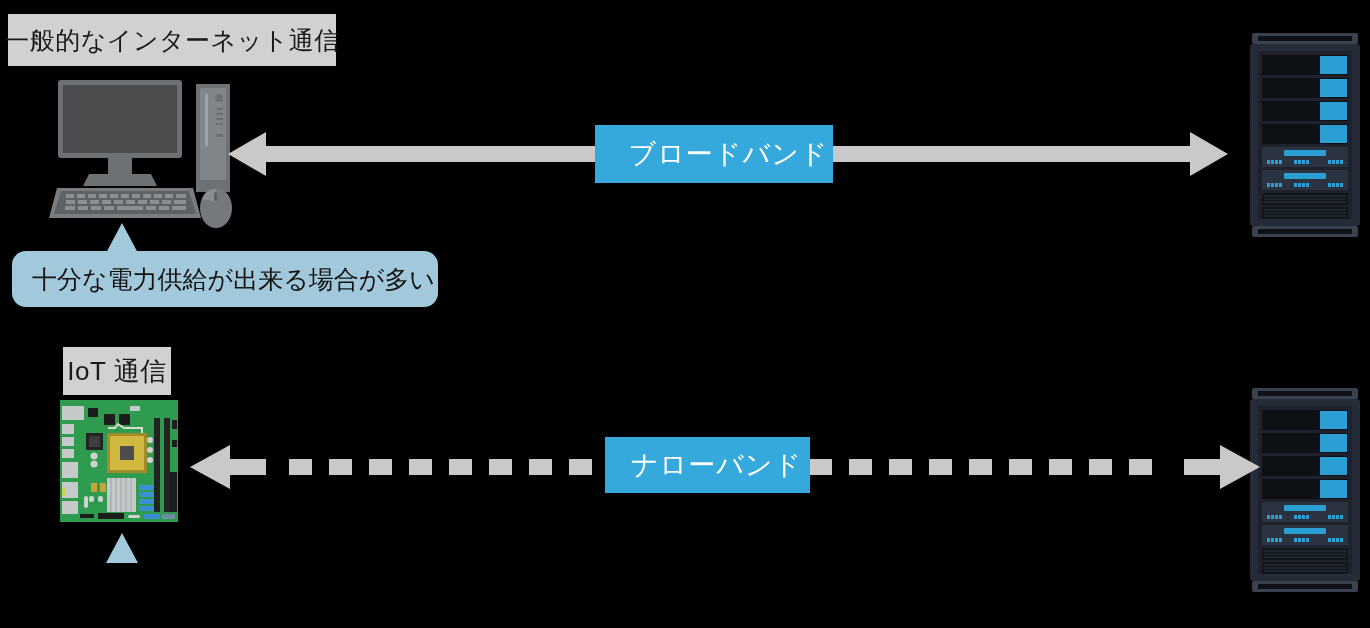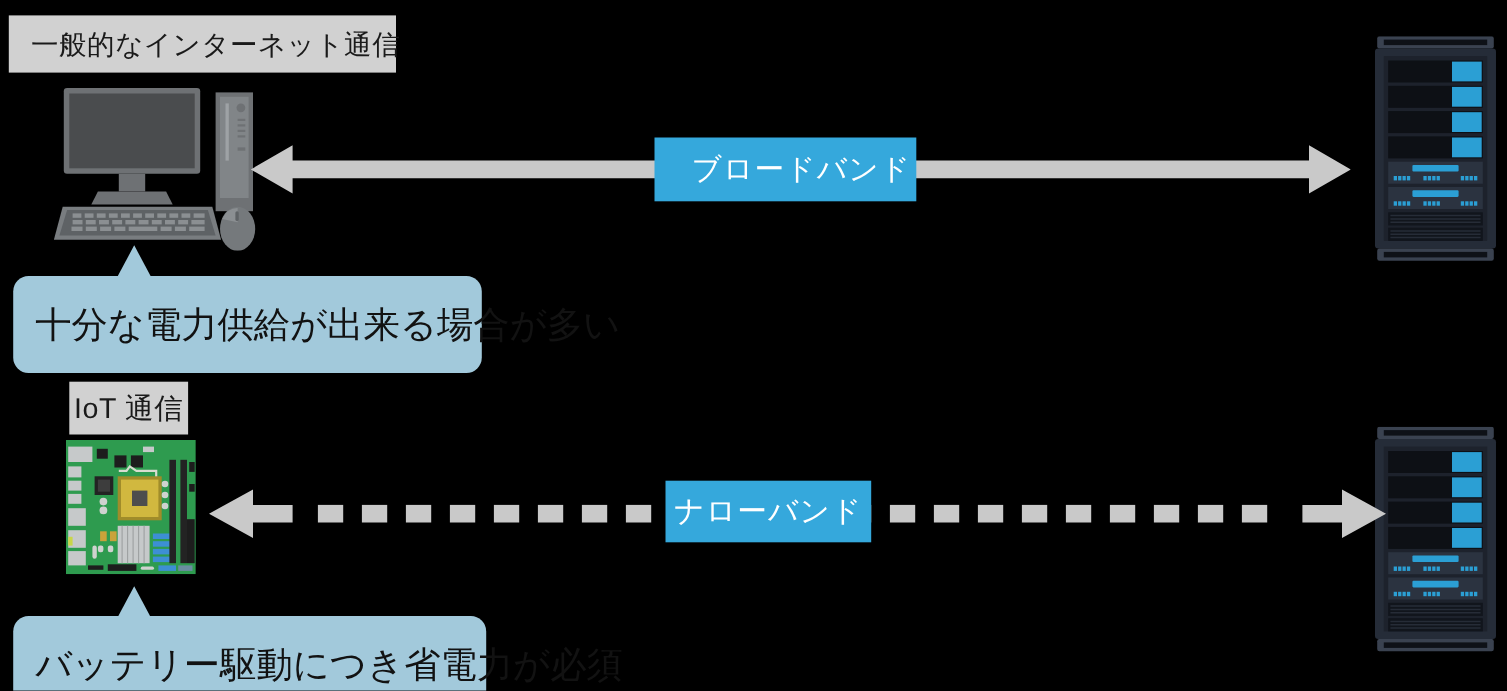--- a/index.html
+++ b/index.html
@@ -24,54 +24,54 @@
     position: absolute;
     background: #d1d1d1;
     color: #1a1a1a;
     display: flex;
     align-items: center;
     justify-content: center;
     font-size: 25px;
     letter-spacing: 0.5px;
     white-space: nowrap;
   }
-  #chip-top   { left: 8px;  top: 14px;  width: 328px; height: 52px; padding-left: 24px; }
+  #chip-top   { left: 8px;  top: 14px;  width: 328px; height: 52px; }
   #chip-bottom{ left: 63px; top: 347px; width: 108px; height: 48px; font-size: 26px;}
 
   
   .band-label {
     position: absolute;
     background: #35a8dc;
     color: #ffffff;
     display: flex;
     align-items: center;
     justify-content: center;
     font-size: 27px;
     letter-spacing: 1px;
     white-space: nowrap;
     z-index: 6;
   }
   #band-top    { left: 595px; top: 125px; width: 209px; height: 58px; padding-left: 29px; }
-  #band-bottom { left: 605px; top: 437px; width: 187px; height: 56px; }
+  #band-bottom { left: 605px; top: 437px; width: 187px; height: 56px; padding-left: 18px; }
 
   
   .arrow-wrap { position: absolute; z-index: 4; }
   #arrow-top    { left: 228px; top: 128px; width: 1000px; height: 52px; }
   #arrow-bottom { left: 190px; top: 443px; width: 1070px; height: 48px; }
 
   
   .callout {
     position: absolute;
     background: #a2c9db;
     border-radius: 14px;
     color: #121212;
     display: flex;
     align-items: center;
-    padding: 16px 20px;
-    font-size: 33px;
+    padding: 0 20px;
+    font-size: 25px;
     white-space: nowrap;
     z-index: 5;
   }
   #callout-top    { left: 12px; top: 251px; width: 386px; height: 56px; }
   #callout-bottom { left: 12px; top: 560px; width: 390px; height: 56px; }
   .callout-tail {
     position: absolute;
     width: 0; height: 0;
     border-left: 16px solid transparent;
     border-right: 16px solid transparent;
@@ -341,21 +341,20 @@
         <rect x="859" y="16" width="23" height="16"></rect>
         <rect x="899" y="16" width="23" height="16"></rect>
         <rect x="939" y="16" width="23" height="16"></rect>
       </g>
     </svg>
   </div>
 
   <div class="band-label" id="band-bottom">ナローバンド</div>
 
   <div class="callout-tail" id="tail-bottom"></div>
-  <div class="callout" id="callout-bottom">バッテリー駆動につき省電力が必須</div>
 
   <div class="rack" id="rack-bottom">
     <svg width="118" height="205" viewBox="0 0 118 205">
       <rect x="6" y="0" width="106" height="11" rx="2" fill="#3a4250"></rect>
       <rect x="12" y="3" width="94" height="5" fill="#0e1117"></rect>
       <rect x="4" y="11" width="110" height="182" rx="3" fill="#252c38"></rect>
       <rect x="12" y="18" width="94" height="168" fill="#1d222c"></rect>
       <g>
         <rect x="16" y="22" width="86" height="20" fill="#0d1015"></rect>
         <rect x="74" y="23" width="27" height="18" fill="#2b9fd4"></rect>

